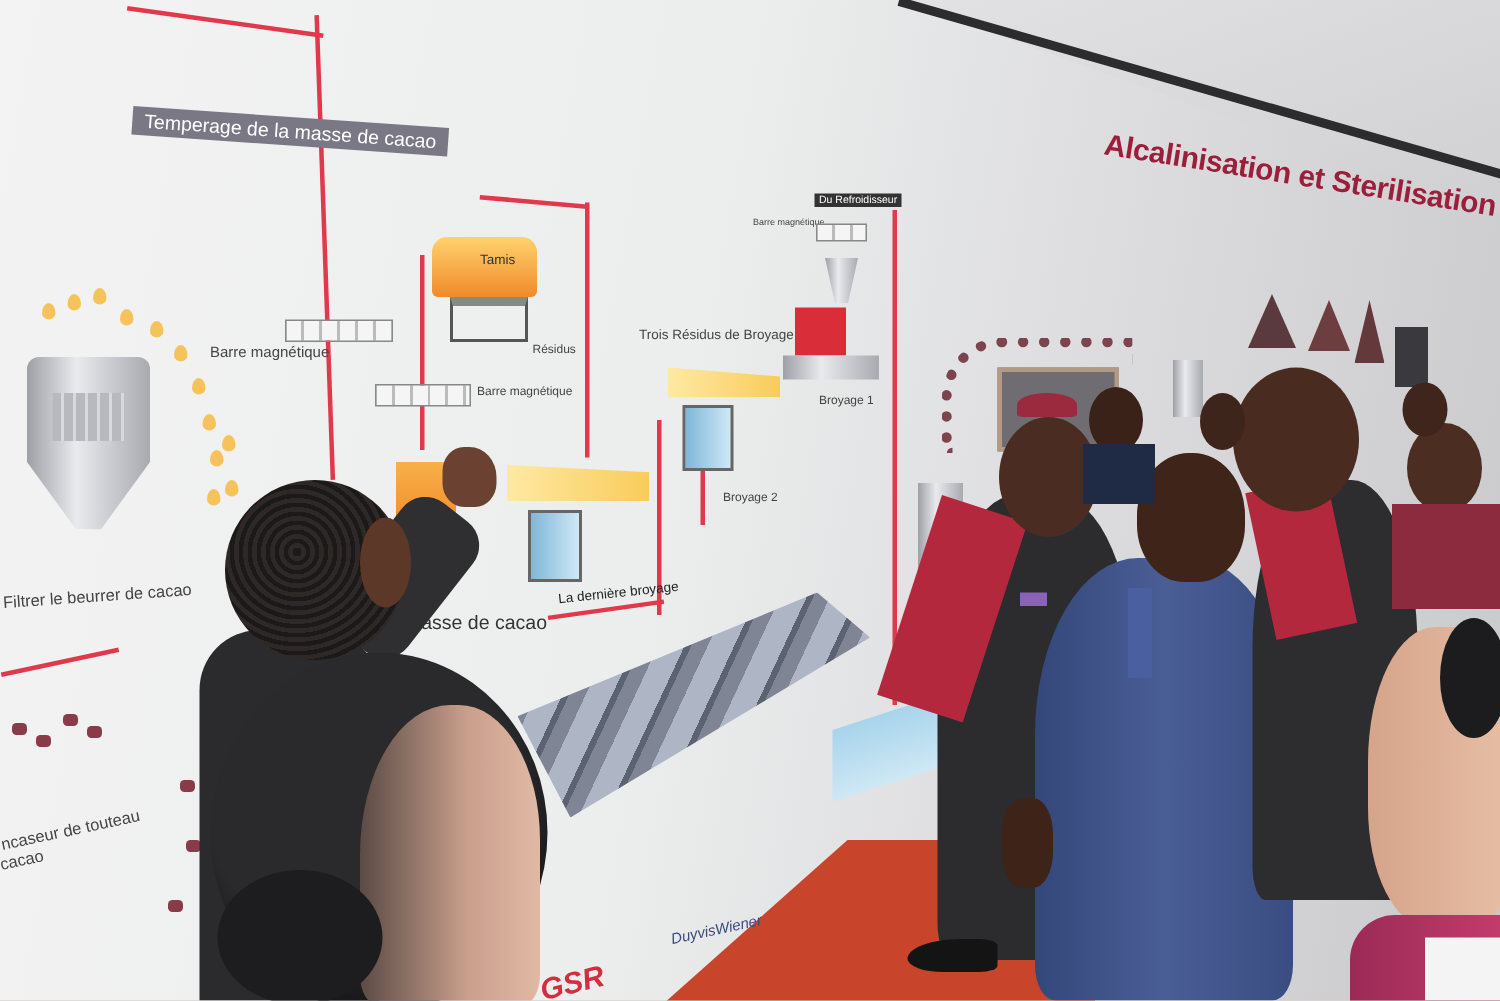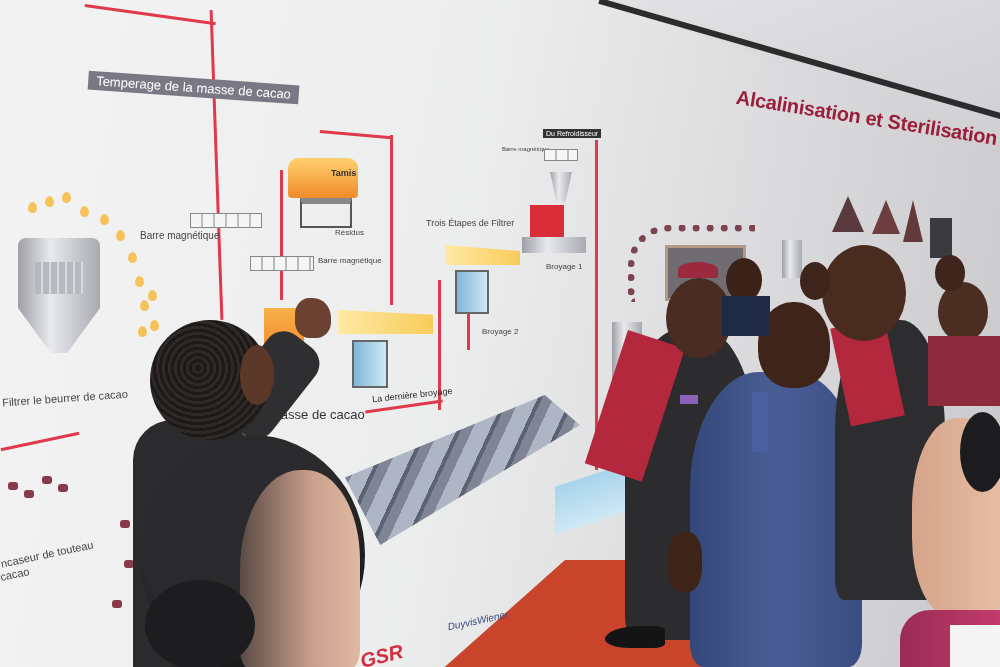--- a/index.html
+++ b/index.html
@@ -43,38 +43,38 @@
   <div class="abs redline" style="left:595px;top:140px;width:3px;height:330px;"></div>
   <div class="abs redline" style="left:438px;top:280px;width:3px;height:130px;"></div>
   <div class="abs redline" style="left:365px;top:405px;width:78px;height:3px;transform:rotate(-8deg);"></div>
   <div class="abs redline" style="left:467px;top:290px;width:3px;height:60px;"></div>
   <div class="abs redline" style="left:0px;top:440px;width:80px;height:3px;transform:rotate(-12deg);"></div>
 
   <div class="abs label-dark" style="left:88px;top:78px;">Temperage de la masse de cacao</div>
   <div class="abs title-red" style="left:738px;top:86px;">Alcalinisation et Sterilisation des Nibs de Cacao</div>
 
   <div class="abs machine-orange" style="left:288px;top:158px;width:70px;height:40px;border-radius:10px 10px 4px 4px;"></div>
-  <div class="abs txt" style="left:331px;top:168px;font-size:9px;color:#333;font-weight:bold;">Tamis</div>
+  <div class="abs txt" style="left:320px;top:168px;font-size:9px;color:#333;">Tamis</div>
   <div class="abs" style="left:300px;top:198px;width:48px;height:22px;border:2px solid #555;border-top:6px solid #888;"></div>
-  <div class="abs txt" style="left:335px;top:228px;font-size:8px;">Résidus</div>
+  <div class="abs txt" style="left:355px;top:228px;font-size:8px;">Résidus</div>
 
   <div class="abs magbar" style="left:190px;top:213px;width:70px;"></div>
   <div class="abs txt" style="left:140px;top:230px;font-size:10px;">Barre magnétique</div>
   <div class="abs magbar" style="left:250px;top:256px;width:62px;"></div>
   <div class="abs txt" style="left:318px;top:256px;font-size:8px;">Barre magnétique</div>
 
   <div class="abs" style="left:543px;top:129px;background:#333;color:#fff;font-size:7px;padding:1px 3px;">Du Refroidisseur</div>
   <div class="abs txt" style="left:502px;top:146px;font-size:6px;">Barre magnétique</div>
   <div class="abs magbar" style="left:544px;top:149px;width:32px;height:10px;"></div>
   <div class="abs machine-grey" style="left:550px;top:172px;width:22px;height:30px;clip-path:polygon(0 0,100% 0,70% 100%,30% 100%);"></div>
   <div class="abs machine-red" style="left:530px;top:205px;width:34px;height:32px;"></div>
   <div class="abs machine-grey" style="left:522px;top:237px;width:64px;height:16px;"></div>
   <div class="abs txt" style="left:546px;top:262px;font-size:8px;">Broyage 1</div>
 
-  <div class="abs txt" style="left:426px;top:218px;font-size:9px;">Trois Étapes de Filtrer</div>
+  <div class="abs txt" style="left:426px;top:218px;font-size:9px;">Trois Résidus de Broyage</div>
   <div class="abs machine-yellow" style="left:445px;top:245px;width:75px;height:20px;clip-path:polygon(0 0,100% 30%,100% 100%,0 100%);"></div>
   <div class="abs machine-blue" style="left:455px;top:270px;width:30px;height:40px;border:2px solid #666;"></div>
   <div class="abs txt" style="left:482px;top:327px;font-size:8px;">Broyage 2</div>
 
   <div class="abs machine-yellow" style="left:338px;top:310px;width:95px;height:24px;clip-path:polygon(0 0,100% 20%,100% 100%,0 100%);"></div>
   <div class="abs machine-blue" style="left:352px;top:340px;width:32px;height:44px;border:2px solid #666;"></div>
   <div class="abs txt" style="left:372px;top:390px;font-size:9px;color:#222;transform:rotate(-6deg);">La dernière broyage</div>
 
   <div class="abs" style="left:345px;top:395px;width:235px;height:150px;background:repeating-linear-gradient(115deg,#7f8594 0 10px,#aeb6c5 10px 26px,#5b6272 26px 30px);clip-path:polygon(0 55%,85% 0,100% 20%,15% 100%);"></div>
 

